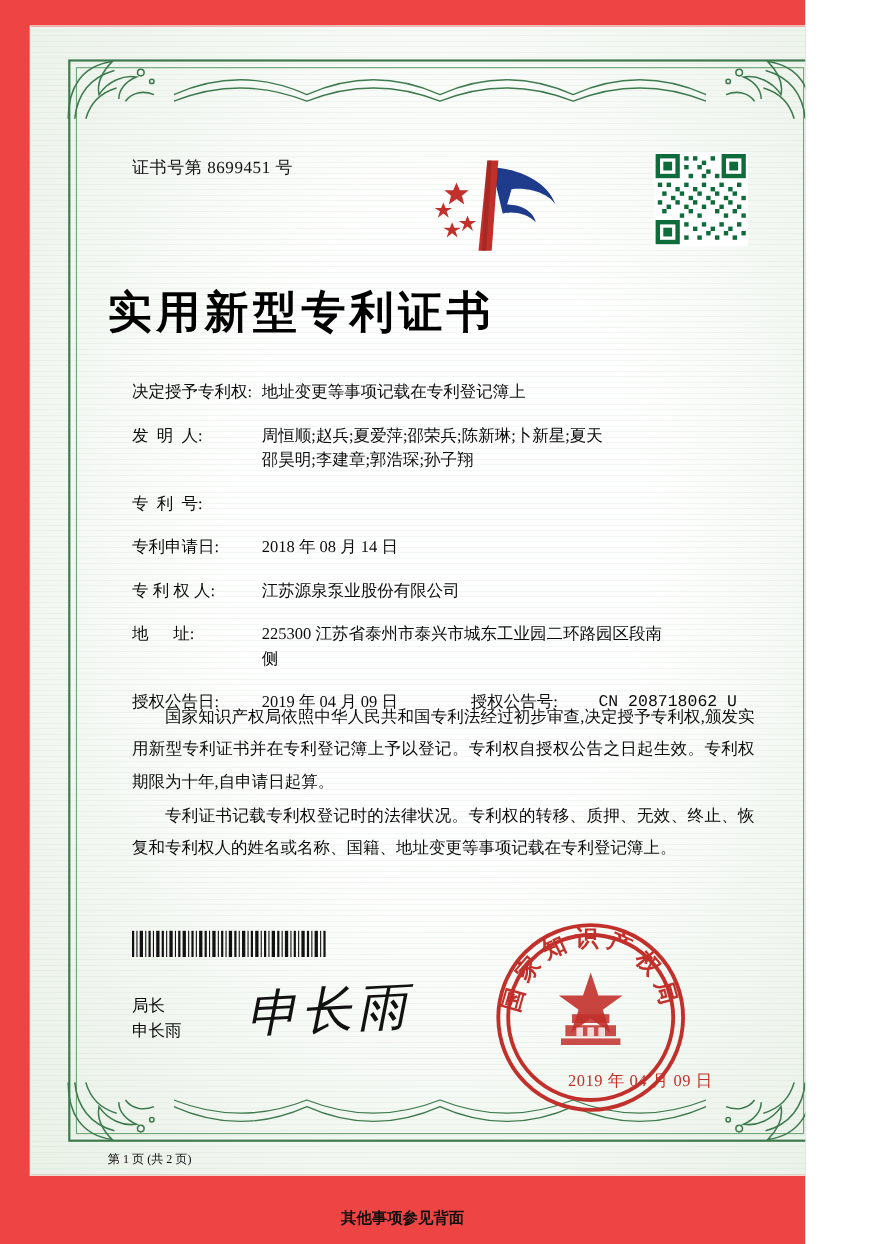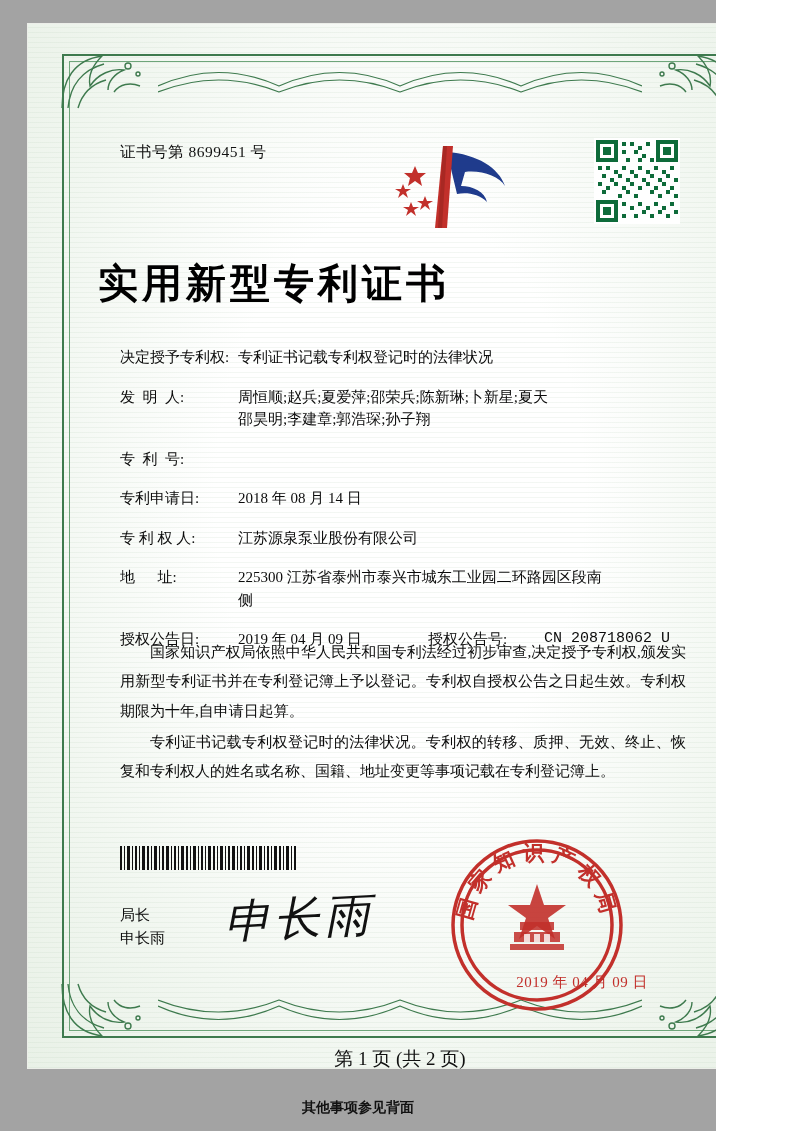--- a/index.html
+++ b/index.html
@@ -7,22 +7,23 @@
     padding: 0;
     background: #ffffff;
   }
   body {
     font-family: "Liberation Serif", "DejaVu Serif", serif;
   }
   .page {
     position: relative;
     width: 716px;
     height: 1131px;
-    background: #a3a3a3;
+    background: #ef4444;
     overflow: hidden;
+    padding-left: 16px;
   }
   
   .paper {
     position: absolute;
     left: 28px;
     top: 24px;
     width: 744px;
     height: 1044px;
     background:
       repeating-linear-gradient(
@@ -215,22 +216,22 @@
     font-size: 15px;
     color: #c2302b;
     letter-spacing: 0.5px;
   }
 
   .page-num {
     position: absolute;
     left: 0;
     right: 0;
     top: 948px;
-    text-align: center;
-    font-size: 19px;
+    text-align: left;
+    font-size: 11px;
     color: #111;
   }
   .footer-note {
     position: absolute;
     left: 0;
     right: 0;
     bottom: 14px;
     text-align: center;
     font-size: 14px;
     color: #111;
@@ -406,21 +407,21 @@
           </g>
         </svg>
       </div>
 
       <div class="title">实用新型专利证书</div>
 
       <div class="fields">
 
         <div class="field-row">
           <div class="field-label">决定授予专利权:</div>
-          <div class="field-value">专利证书记载专利权登记时的法律状况</div>
+          <div class="field-value">地址变更等事项记载在专利登记簿上</div>
         </div>
 
         <div class="field-row">
           <div class="field-label">发  明  人:</div>
           <div class="field-value">
             <span>周恒顺;赵兵;夏爱萍;邵荣兵;陈新琳;卜新星;夏天</span>
             <span class="line2">邵昊明;李建章;郭浩琛;孙子翔</span>
           </div>
         </div>
 

